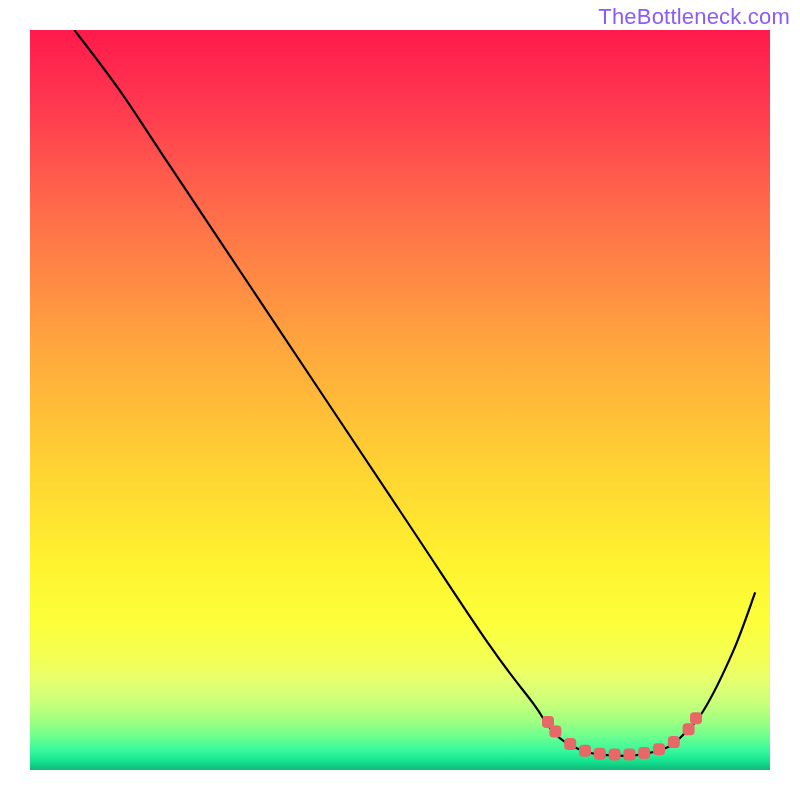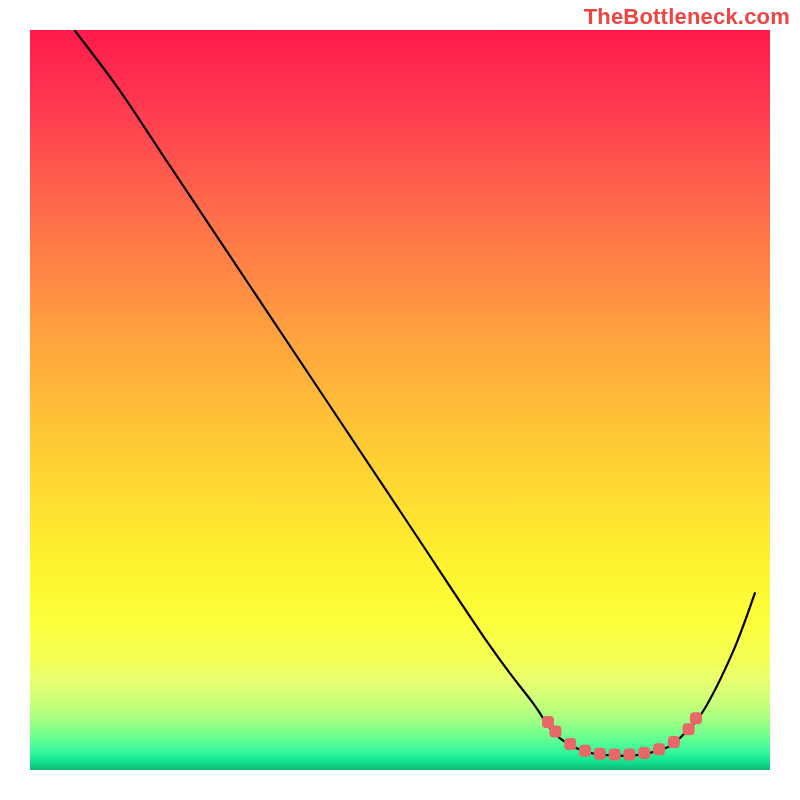--- a/index.html
+++ b/index.html
@@ -14,22 +14,22 @@
   .wrap {
     position: relative;
     width: 800px;
     height: 800px;
   }
   .watermark {
     position: absolute;
     top: 4px;
     right: 10px;
     font-size: 22px;
-    font-weight: 700;
-    color: #ef4444;
+    font-weight: 400;
+    color: #8b5cf6;
     letter-spacing: 0.2px;
     user-select: none;
     text-align: center;
   }
   .plot {
     position: absolute;
     left: 30px;
     top: 30px;
     width: 740px;
     height: 740px;

